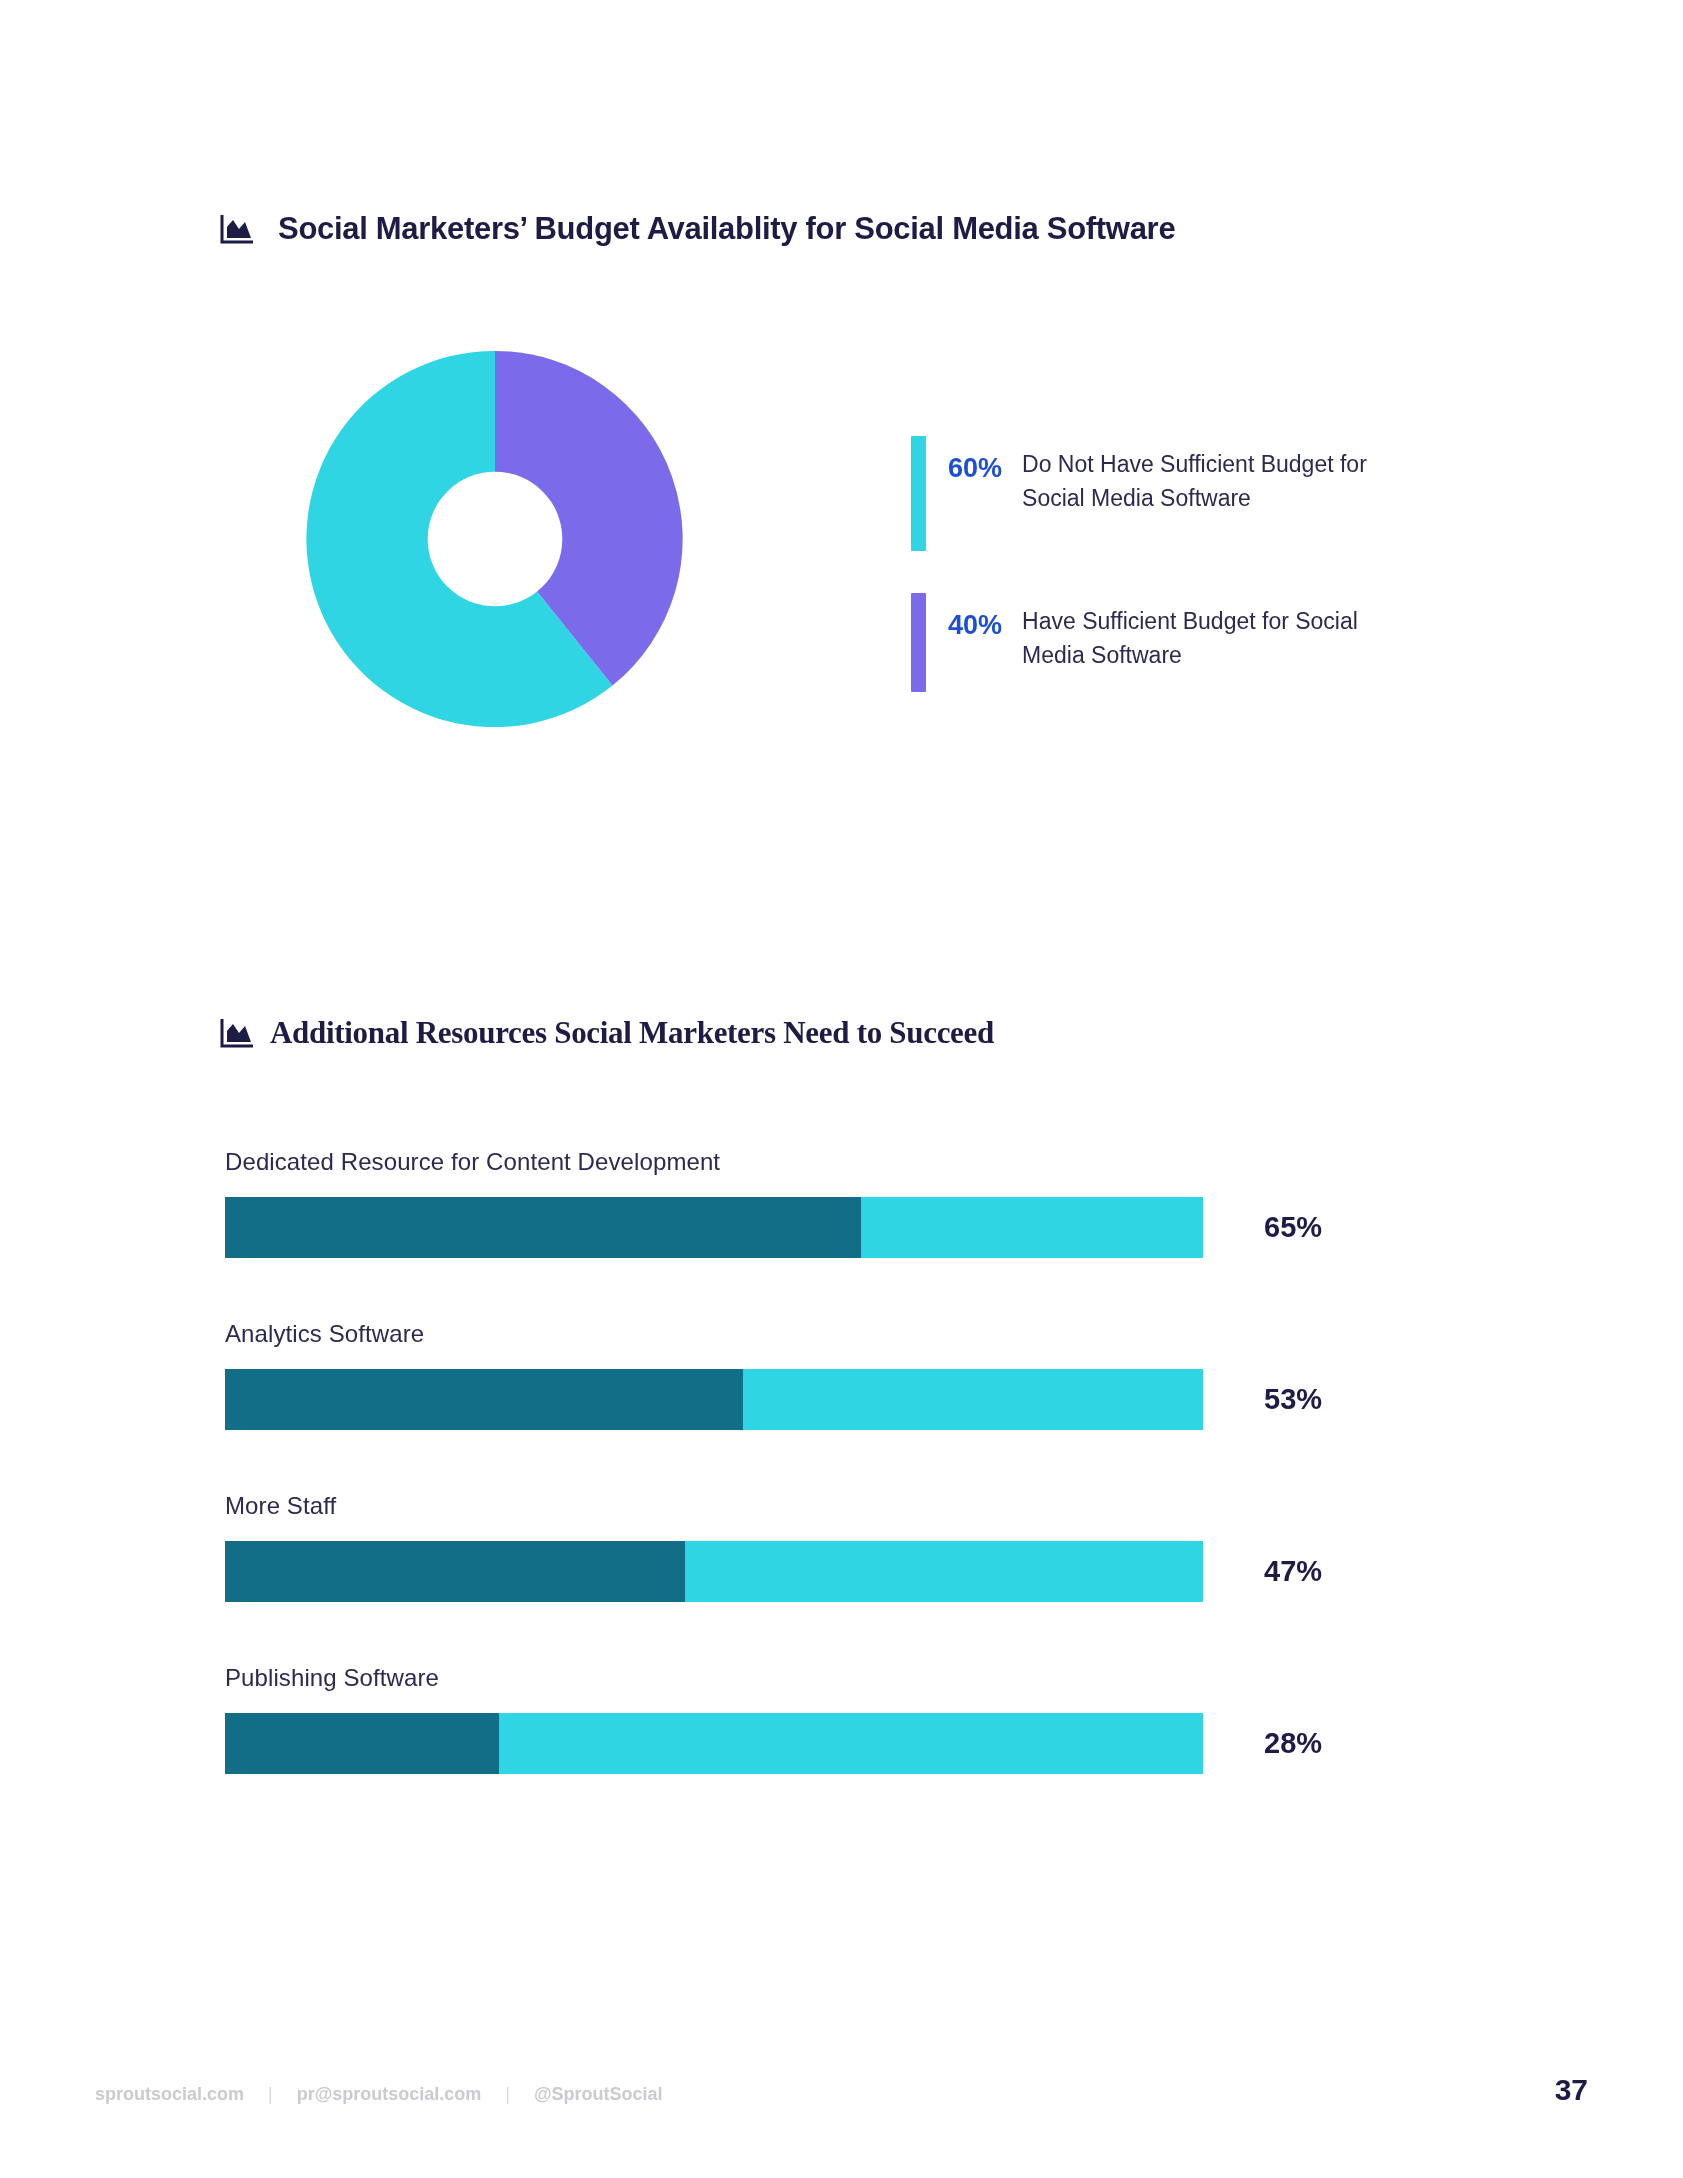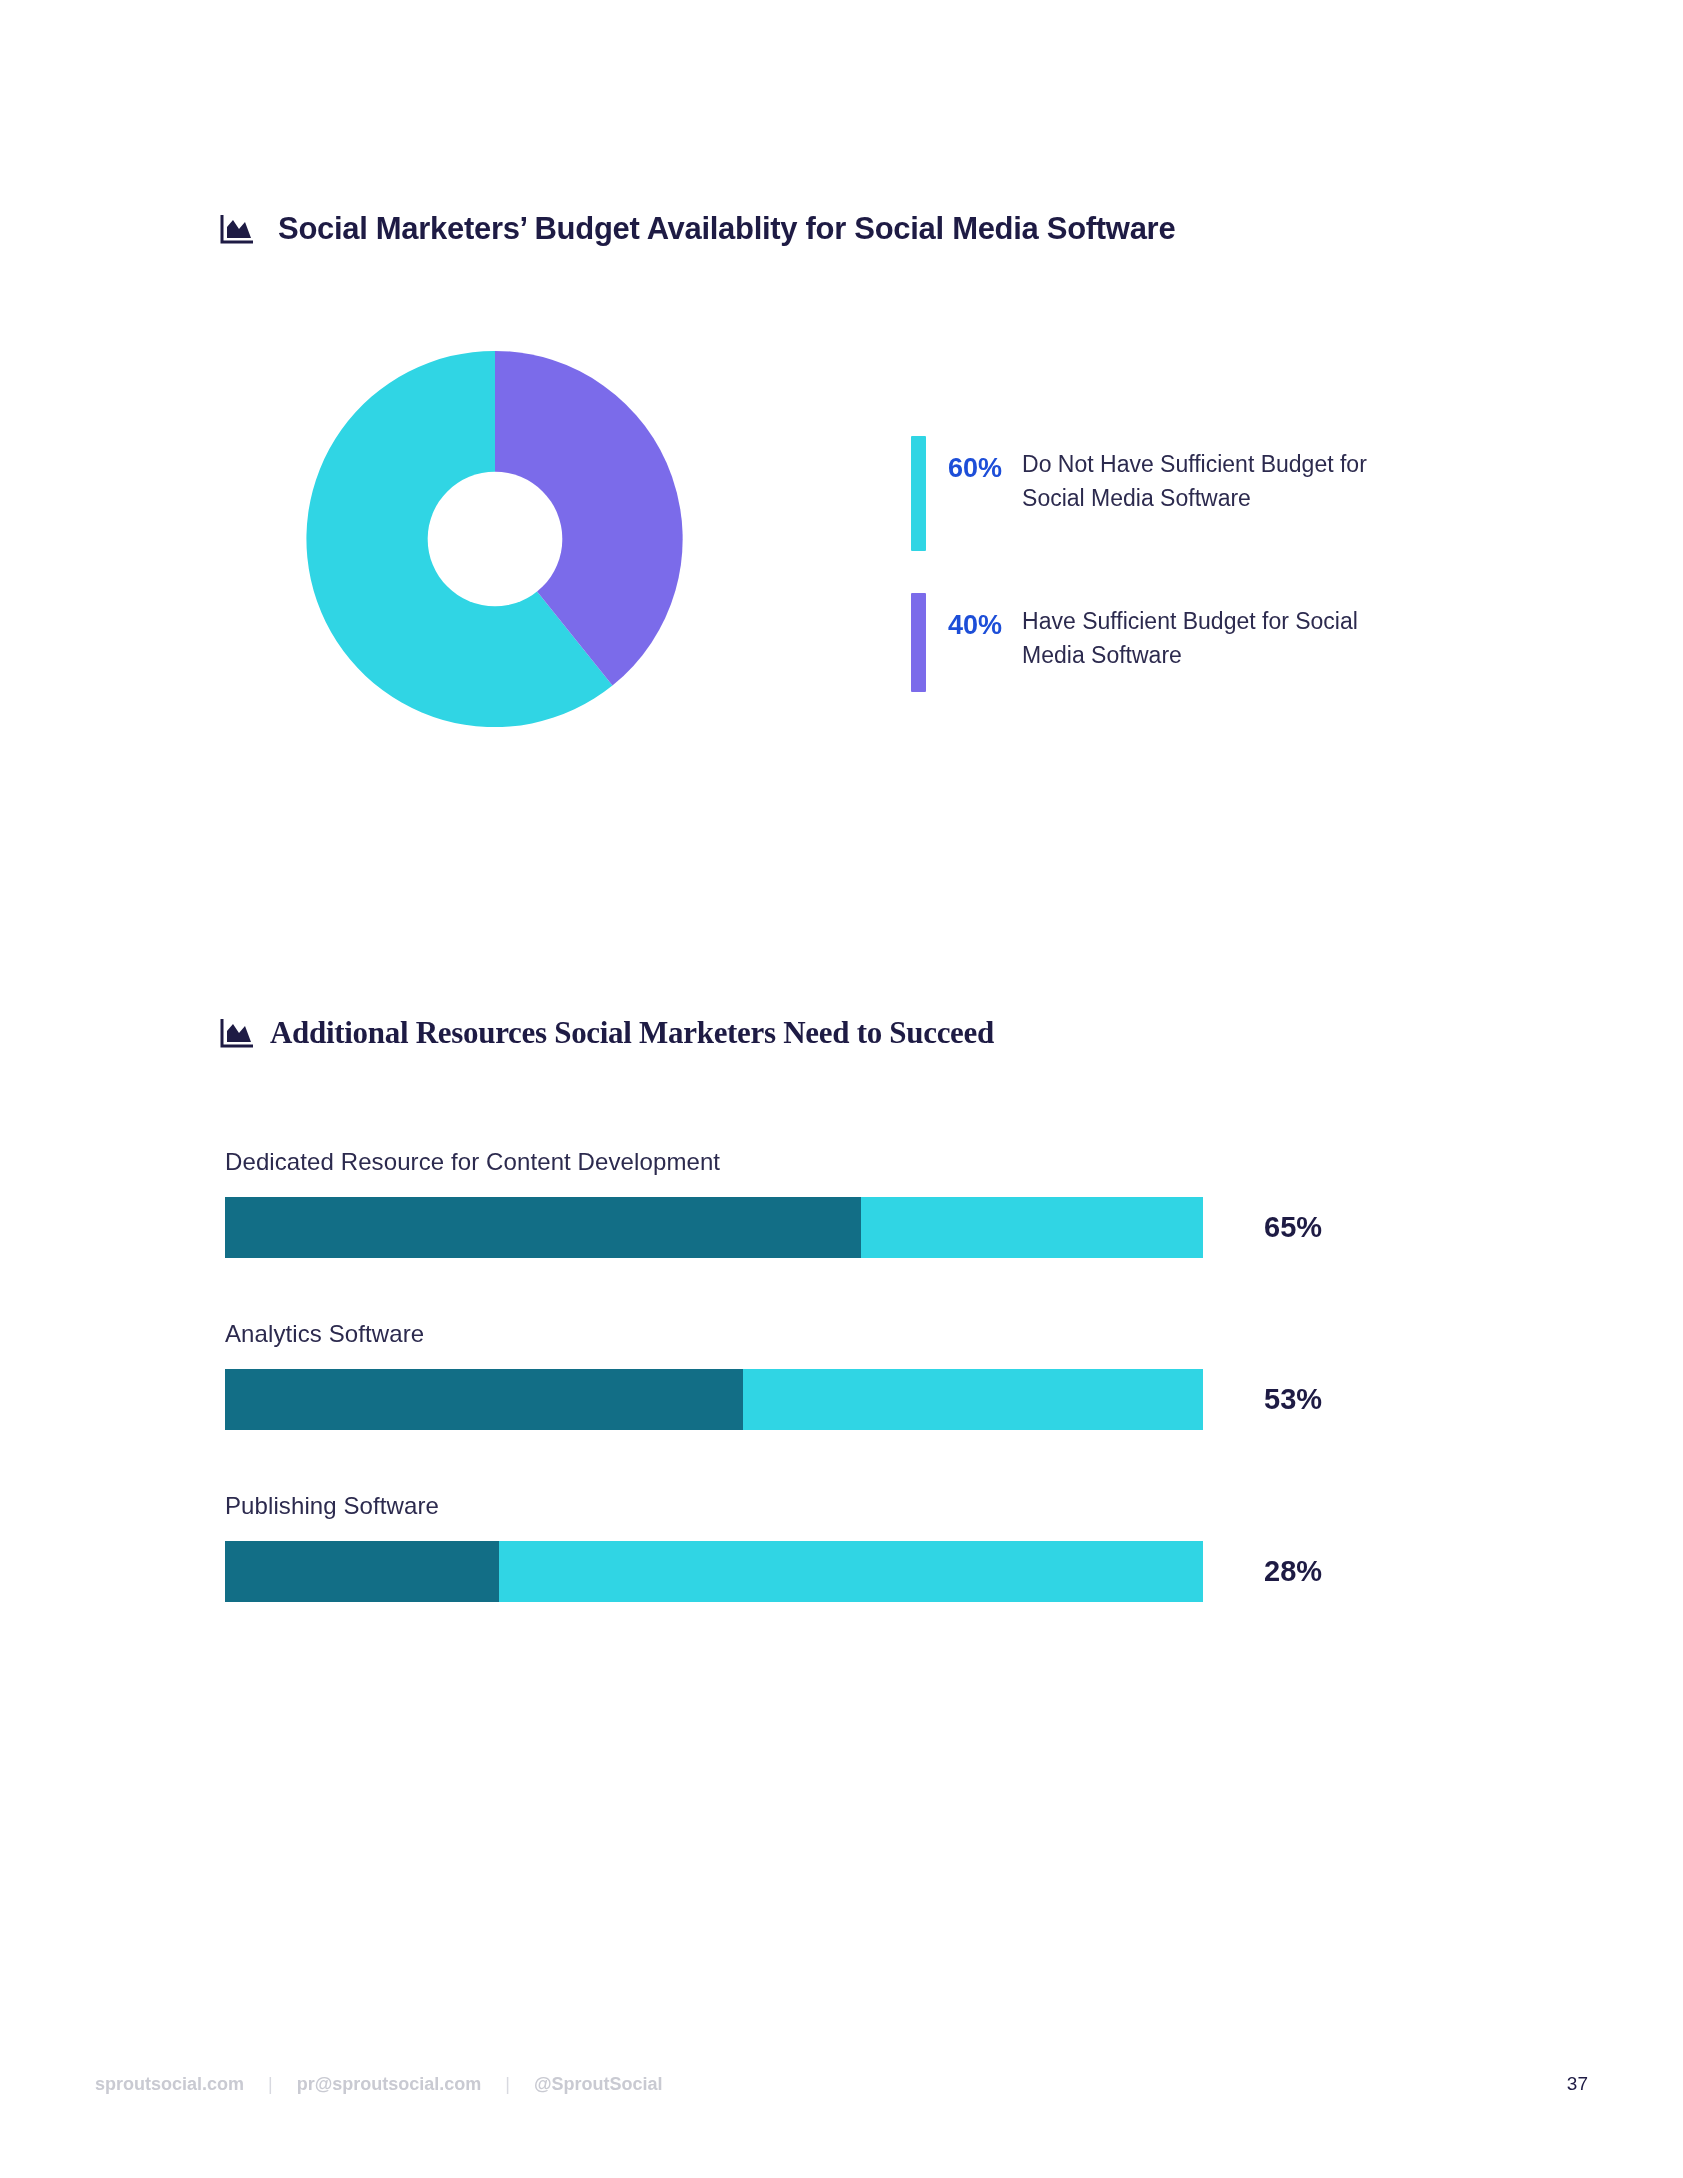--- a/index.html
+++ b/index.html
@@ -144,22 +144,22 @@
   .footer-left {
     display: flex;
     align-items: baseline;
     gap: 24px;
     font-size: 18px;
     font-weight: bold;
     color: #C9CAD2;
   }
   .footer-sep { color: #D8D9E0; font-weight: normal; }
   .page-number {
-    font-size: 19px;
-    font-weight: normal;
+    font-size: 30px;
+    font-weight: bold;
     color: #1E1B44;
   }
 </style>
 </head>
 <body>
 
 <div class="page">
 
   <div class="section-heading" id="heading-budget">
     <svg class="chart-icon" viewBox="0 0 34 30">
@@ -223,20 +223,29 @@
     <div class="bar-group">
       <div class="bar-label">Analytics Software</div>
       <div class="bar-row">
         <div class="bar-track">
           <div class="bar-fill" style="width: 53%;"></div>
         </div>
         <div class="bar-value">53%</div>
       </div>
     </div>
 
+    <div class="bar-group">
+      <div class="bar-label">More Staff</div>
+      <div class="bar-row">
+        <div class="bar-track">
+          <div class="bar-fill" style="width: 47%;"></div>
+        </div>
+        <div class="bar-value">47%</div>
+      </div>
+    </div>
 
     <div class="bar-group">
       <div class="bar-label">Publishing Software</div>
       <div class="bar-row">
         <div class="bar-track">
           <div class="bar-fill" style="width: 28%;"></div>
         </div>
         <div class="bar-value">28%</div>
       </div>
     </div>

